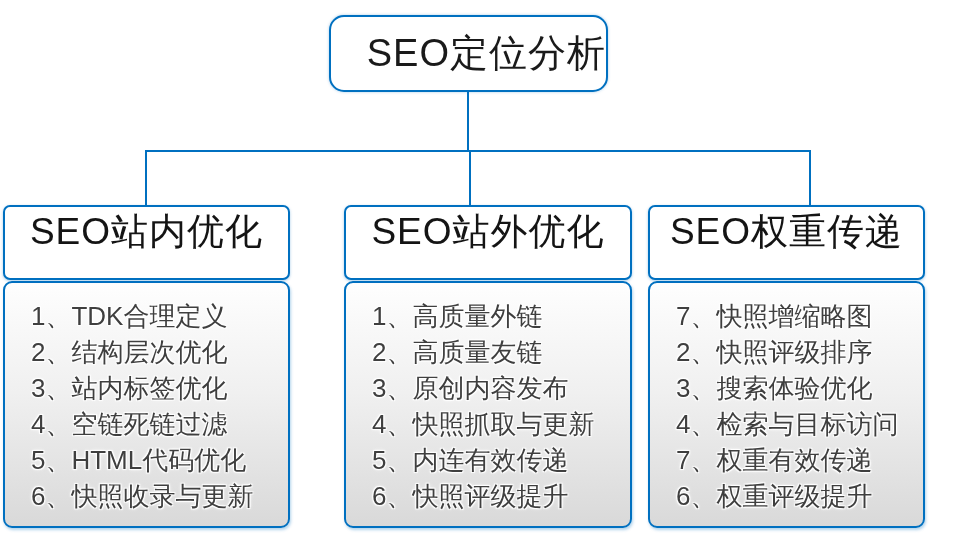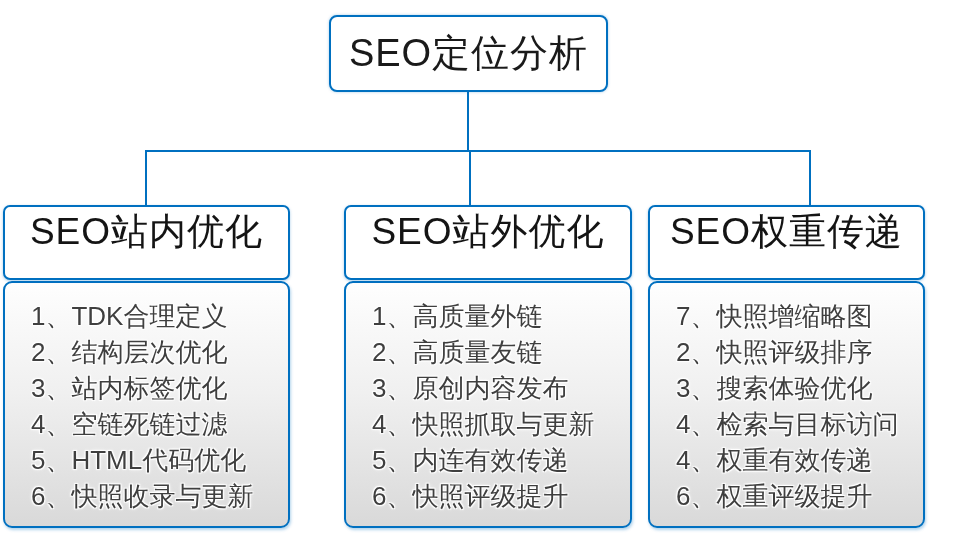--- a/index.html
+++ b/index.html
@@ -12,22 +12,22 @@
   .line { position:absolute; background:var(--accent); }
   .stem       { left:467px; top:91px;  width:2px;  height:60px; }
   .hline      { left:145px; top:150px; width:666px; height:2px; }
   .drop-left  { left:145px; top:150px; width:2px;  height:57px; }
   .drop-mid   { left:469px; top:150px; width:2px;  height:57px; }
   .drop-right { left:809px; top:150px; width:2px;  height:57px; }
 
   
   .root-box {
     position:absolute; left:329px; top:15px; width:279px; height:77px;
-    background:#ffffff; border:2px solid var(--accent); border-radius:8px;
-    display:flex; align-items:center; justify-content:center;
+    background:#ffffff; border:2px solid var(--accent); border-radius:15px;
+    display:flex; align-items:center; justify-content:flex-end;
     font-size:38px; color:#1a1a1a; letter-spacing:1px;
     box-shadow:0 0 3px rgba(0,112,192,0.35);
   }
 
   
   .panel { position:absolute; top:205px; }
   .panel-left  { left:3px;   width:287px; }
   .panel-mid   { left:344px; width:288px; }
   .panel-right { left:648px; width:277px; }
 
@@ -99,18 +99,18 @@
 
   <div class="panel panel-right">
     <div class="panel-title">
       <span>SEO权重传递</span>
     </div>
     <div class="panel-body">
       <div class="item">7、快照增缩略图</div>
       <div class="item">2、快照评级排序</div>
       <div class="item">3、搜索体验优化</div>
       <div class="item">4、检索与目标访问</div>
-      <div class="item">4、权重有效传递</div>
+      <div class="item">7、权重有效传递</div>
       <div class="item">6、权重评级提升</div>
     </div>
   </div>
 
 </div>
 
 </body></html>

